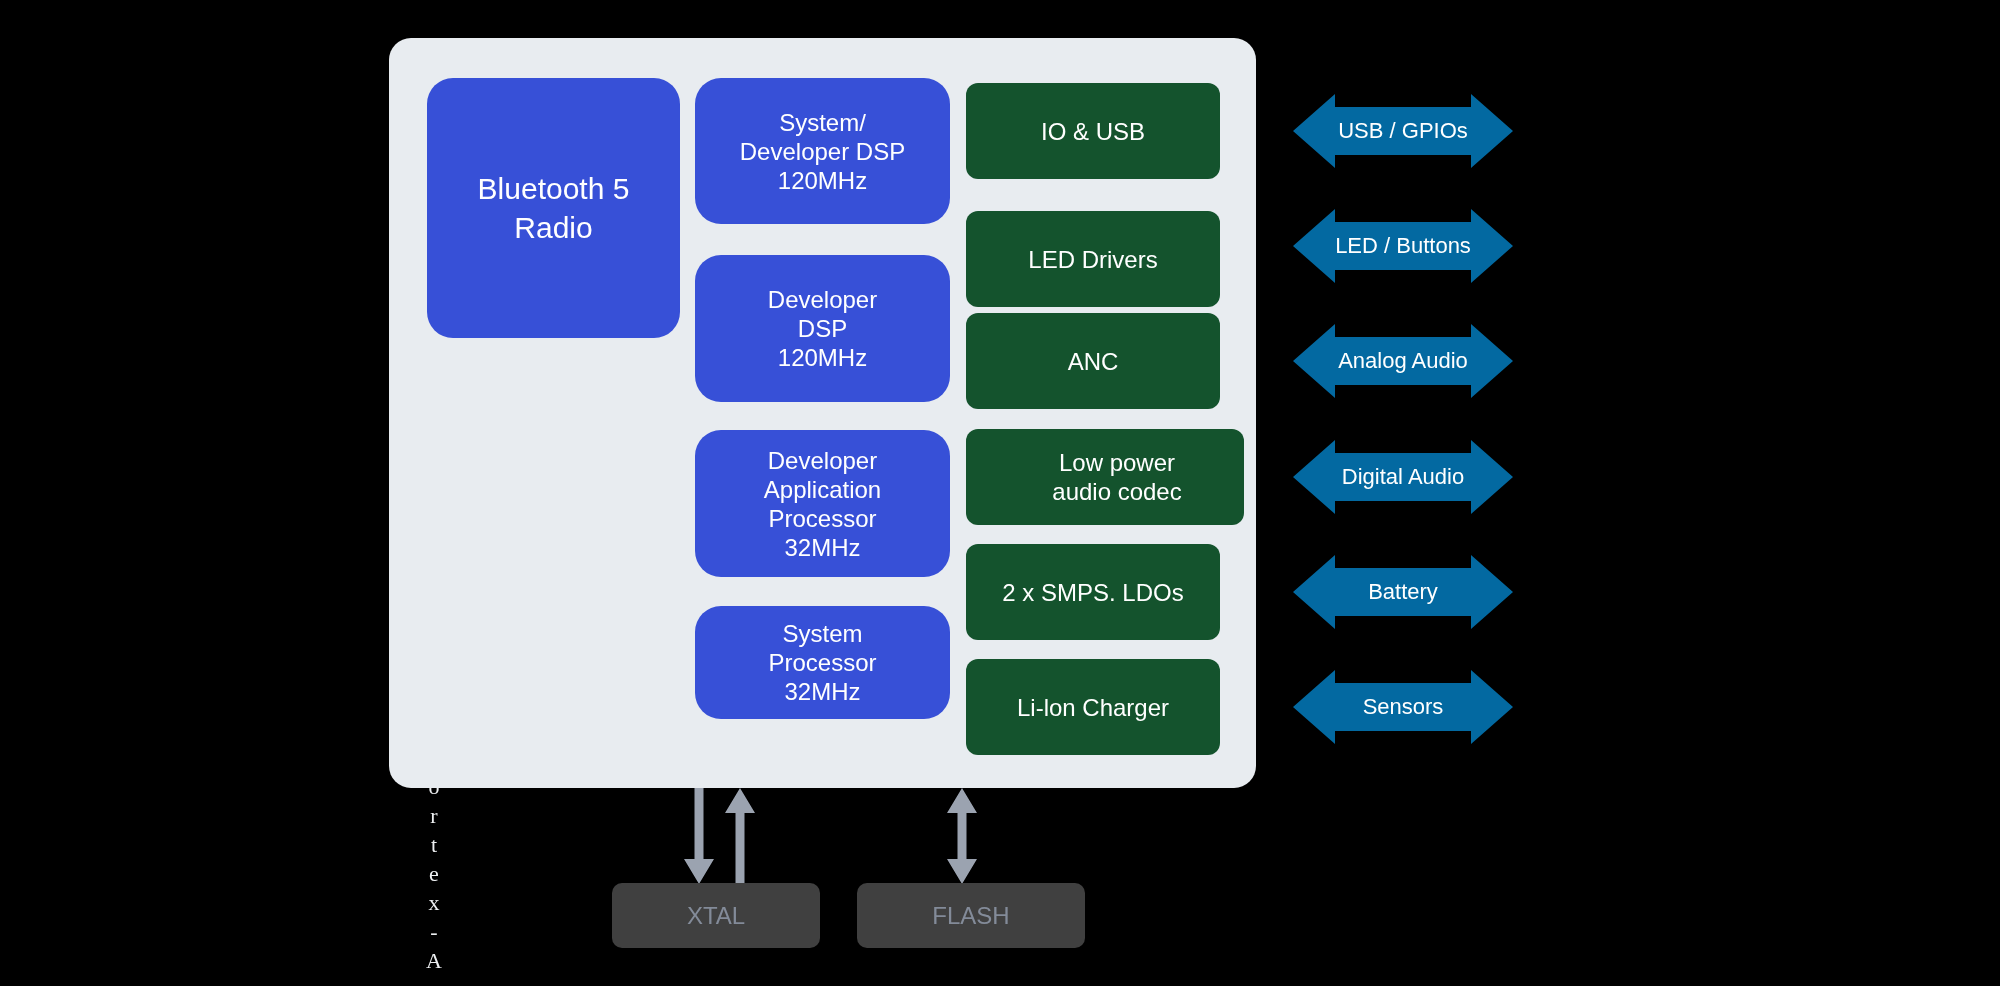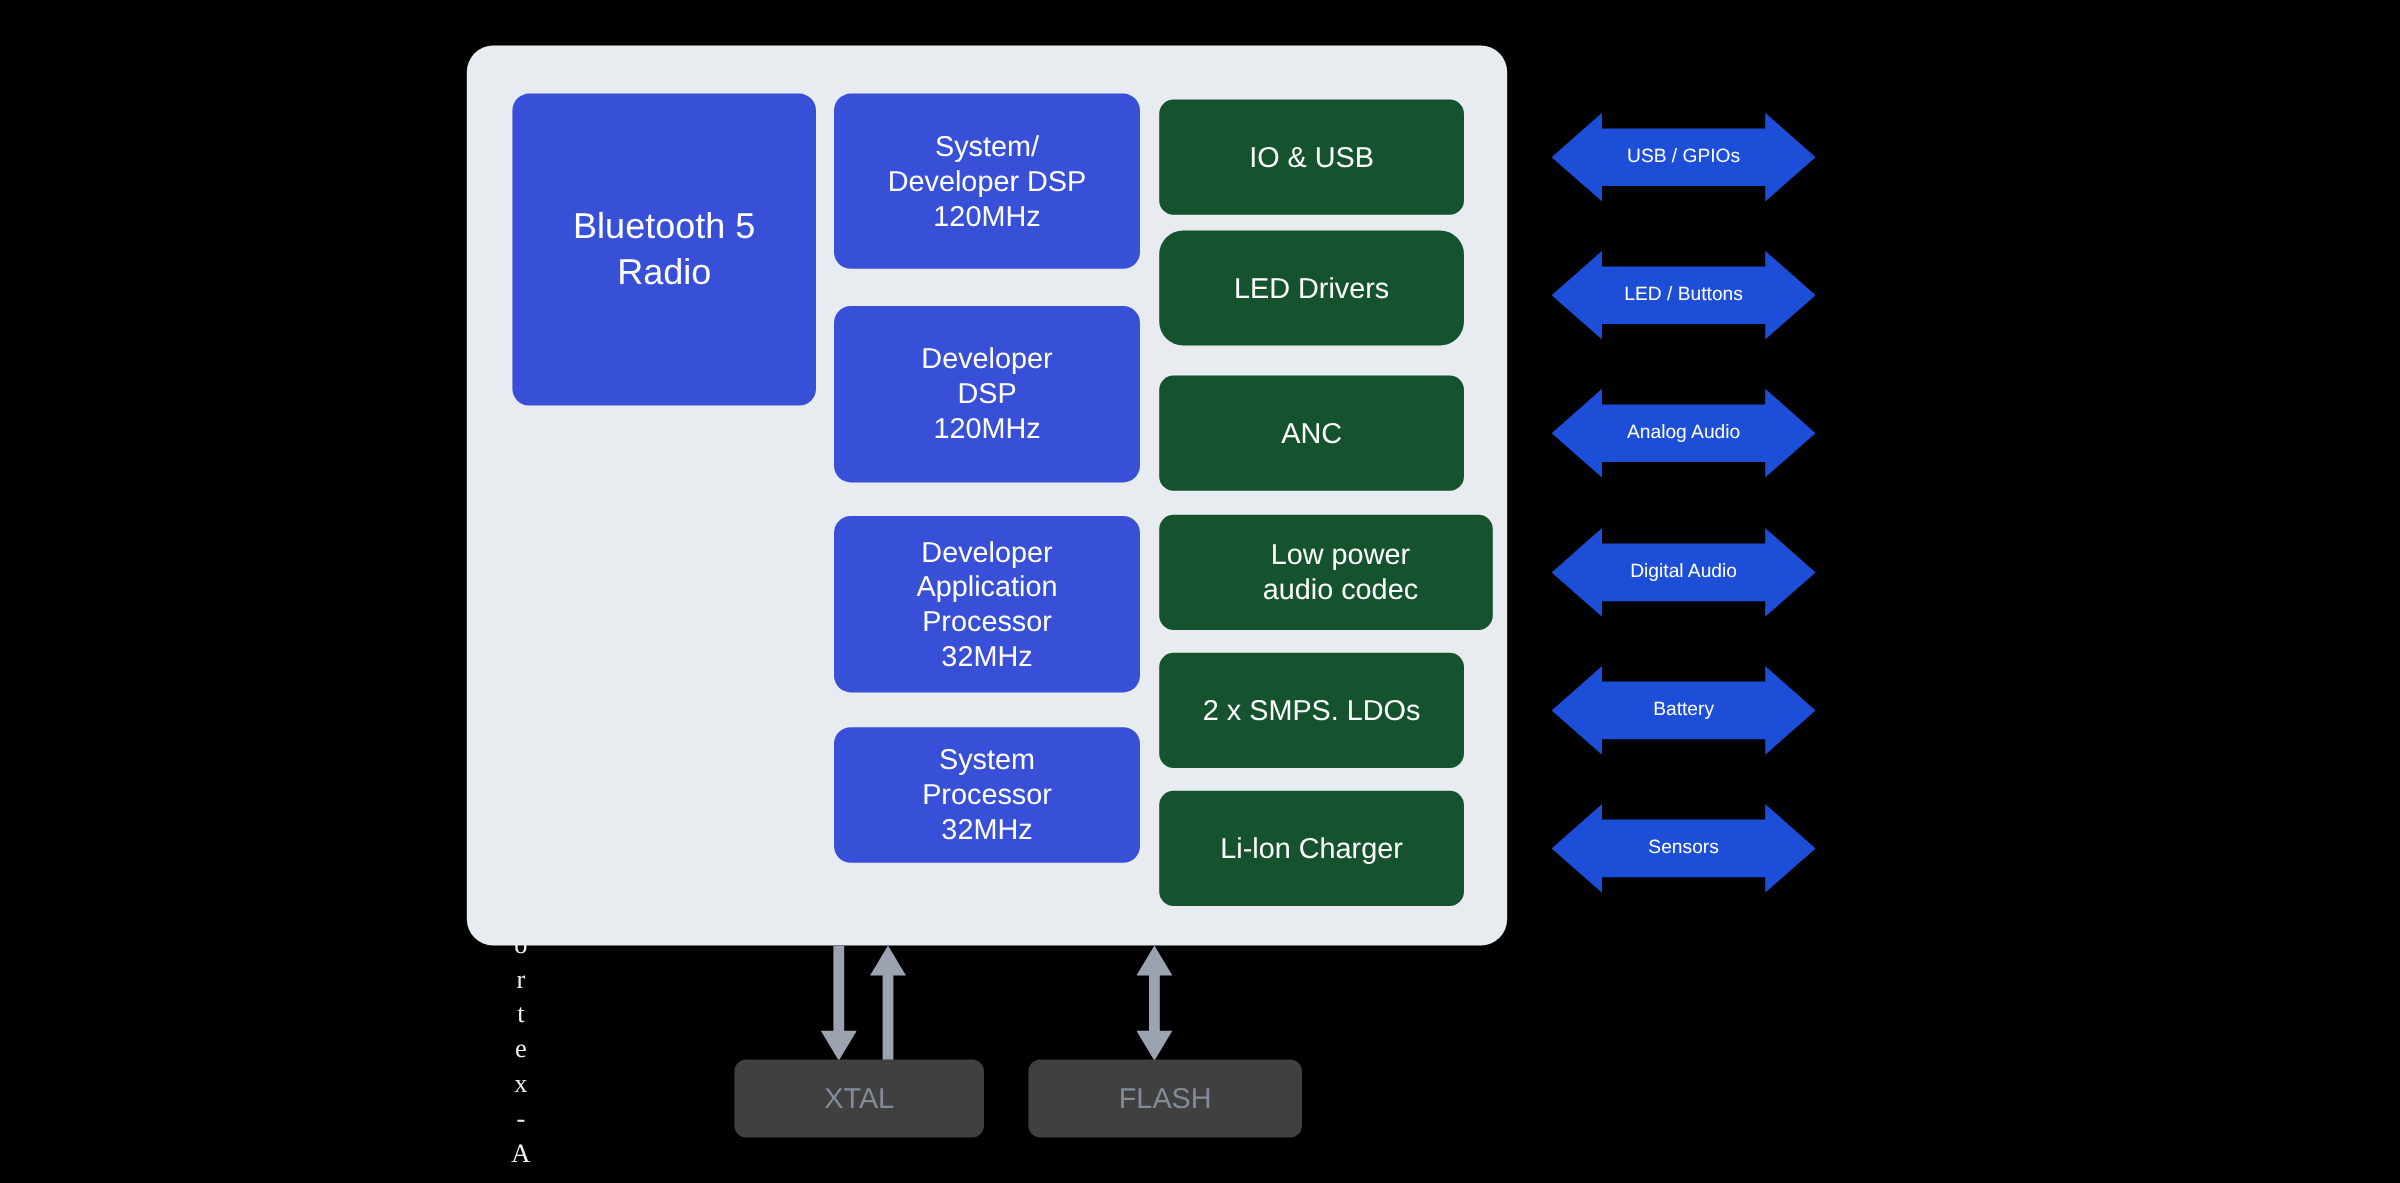--- a/index.html
+++ b/index.html
@@ -15,35 +15,35 @@
   }
   
   .panel{
     position:absolute;left:389px;top:38px;width:867px;height:750px;
     background:#e8ecf0;border-radius:22px;z-index:2;
   }
   .block{
     position:absolute;z-index:3;display:flex;align-items:center;justify-content:center;
     text-align:center;white-space:pre-line;color:#ffffff;
   }
-  .blue{background:#3750d7;border-radius:14px;font-size:24px;line-height:29px;}
+  .blue{background:#3750d7;border-radius:26px;font-size:24px;line-height:29px;}
   .slate{background:#14532d;border-radius:12px;font-size:24px;line-height:29px;}
   .bt{left:427px;top:78px;width:253px;height:260px;font-size:30px;line-height:39px;}
   .mid1{left:695px;top:78px;width:255px;height:146px;}
   .mid2{left:695px;top:255px;width:255px;height:147px;}
   .mid3{left:695px;top:430px;width:255px;height:147px;}
   .mid4{left:695px;top:606px;width:255px;height:113px;}
   .slate{left:966px;width:254px;height:96px;}
-  .p1{top:83px;} .p2{top:192px;border-radius:20px;} .p3{top:313px;}
+  .p1{top:83px;} .p2{top:211px;} .p3{top:313px;}
   .p4{top:429px;padding-left:24px;} .p5{top:544px;} .p6{top:659px;}
   
   .harrow{
     position:absolute;left:1293px;width:220px;height:74px;z-index:3;
-    background:#1d4ed8;display:flex;align-items:center;justify-content:center;
-    color:#fff;font-size:16px;
+    background:#0369a1;display:flex;align-items:center;justify-content:center;
+    color:#fff;font-size:22px;
     clip-path:polygon(0 37px,42px 0,42px 13px,178px 13px,178px 0,220px 37px,
                       178px 74px,178px 61px,42px 61px,42px 74px);
   }
   .a1{top:94px;} .a2{top:209px;} .a3{top:324px;}
   .a4{top:440px;} .a5{top:555px;} .a6{top:670px;}
   
   .varrow{position:absolute;top:788px;width:30px;height:96px;background:#9ba3b0;z-index:3;}
   .v-down{left:684px;
     clip-path:polygon(10.5px 0,19.5px 0,19.5px 71px,30px 71px,15px 96px,0 71px,10.5px 71px);}
   .v-up{left:725px;

